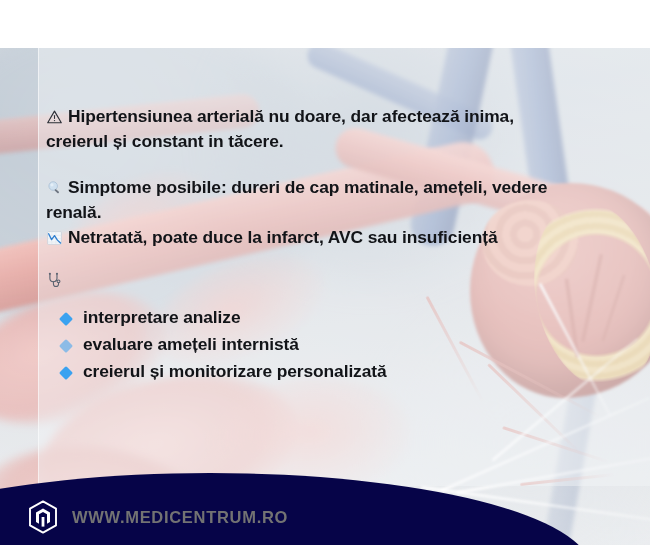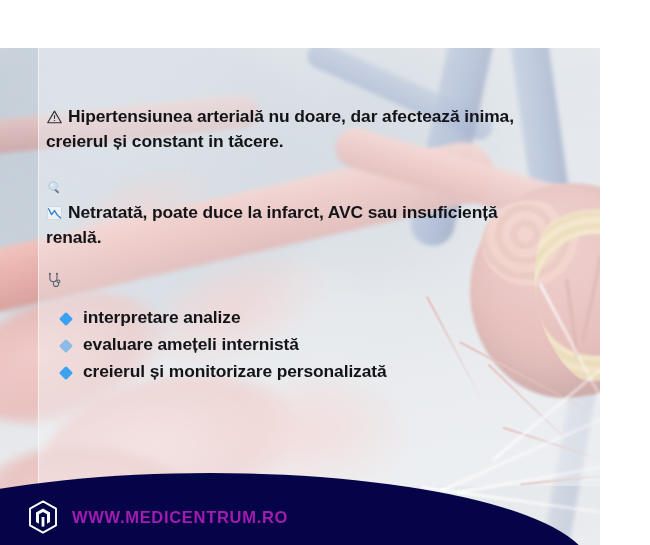--- a/index.html
+++ b/index.html
@@ -6,21 +6,21 @@
     margin: 0;
     padding: 0;
     background: #ffffff;
   }
   body {
     font-family: "Liberation Sans", sans-serif;
   }
 
   #poster {
     position: relative;
-    width: 600px;
+    width: 650px;
     height: 545px;
     overflow: hidden;
     background: #ffffff;
   }
 
   
   .art-stage {
     position: absolute;
     left: 0;
     top: 48px;
@@ -275,21 +275,21 @@
     padding-left: 28px;
     box-sizing: border-box;
   }
   .logo-hex {
     width: 30px;
     height: 34px;
     flex: 0 0 auto;
     margin-right: 14px;
   }
   .site-url {
-    color: #a21caf;
+    color: #737373;
     font-size: 16.5px;
     font-weight: bold;
     letter-spacing: .7px;
   }
 </style>
 </head>
 <body>
 
 <div id="poster">
 
@@ -357,40 +357,40 @@
 
     <div class="gap"></div>
 
     <p class="para">
       <span class="ico ico-search">
         <svg viewBox="0 0 24 24" width="17" height="16" aria-hidden="true">
           <circle cx="10" cy="9" r="6.4" fill="#cfe0ef" stroke="#a9bfd4" stroke-width="1.2"></circle>
           <circle cx="8.2" cy="7.2" r="2.4" fill="#e8f1f9" opacity=".8"></circle>
           <rect x="13.6" y="13.2" width="7.6" height="2.9" rx="1.4" transform="rotate(42 13.6 13.2)" fill="#6d7580"></rect>
         </svg>
-      </span>
-    </p>
-
+      </span><span>Simptome posibile: dureri de cap matinale, amețeli, vedere</span>
+    </p>
+
+    <p class="para">
+      <span>renală.</span>
+    </p>
     <p class="para">
       <span class="ico ico-chart">
         <svg viewBox="0 0 24 24" width="17" height="16" aria-hidden="true">
           <rect x="1.6" y="2.4" width="20.8" height="19.2" rx="1.6" fill="#f4f7fa" stroke="#c3ccd6" stroke-width="1"></rect>
           <g stroke="#dde4eb" stroke-width=".8">
             <line x1="1.6" y1="8" x2="22.4" y2="8"></line>
             <line x1="1.6" y1="13" x2="22.4" y2="13"></line>
             <line x1="1.6" y1="18" x2="22.4" y2="18"></line>
             <line x1="8" y1="2.4" x2="8" y2="21.6"></line>
             <line x1="14" y1="2.4" x2="14" y2="21.6"></line>
           </g>
           <polyline points="3.2,5.6 7.6,14.4 12,8.4 16.4,15.2 21,19.6" fill="none" stroke="#2f7fd0" stroke-width="2" stroke-linejoin="round" stroke-linecap="round"></polyline>
         </svg>
       </span><span>Netratată, poate duce la infarct, AVC sau insuficiență</span>
-    </p>
-    <p class="para">
-      <span>renală.</span>
     </p>
 
     <div class="gap-sm"></div>
 
     <p class="para">
       <span class="ico ico-steth">
         <svg viewBox="0 0 24 24" width="17" height="17" aria-hidden="true">
           <path d="M5.5 3.5v5.2a5 5 0 0 0 10 0V3.5" fill="none" stroke="#5a6270" stroke-width="1.6" stroke-linecap="round"></path>
           <circle cx="5.5" cy="2.6" r="1.5" fill="#5a6270"></circle>
           <circle cx="15.5" cy="2.6" r="1.5" fill="#5a6270"></circle>

